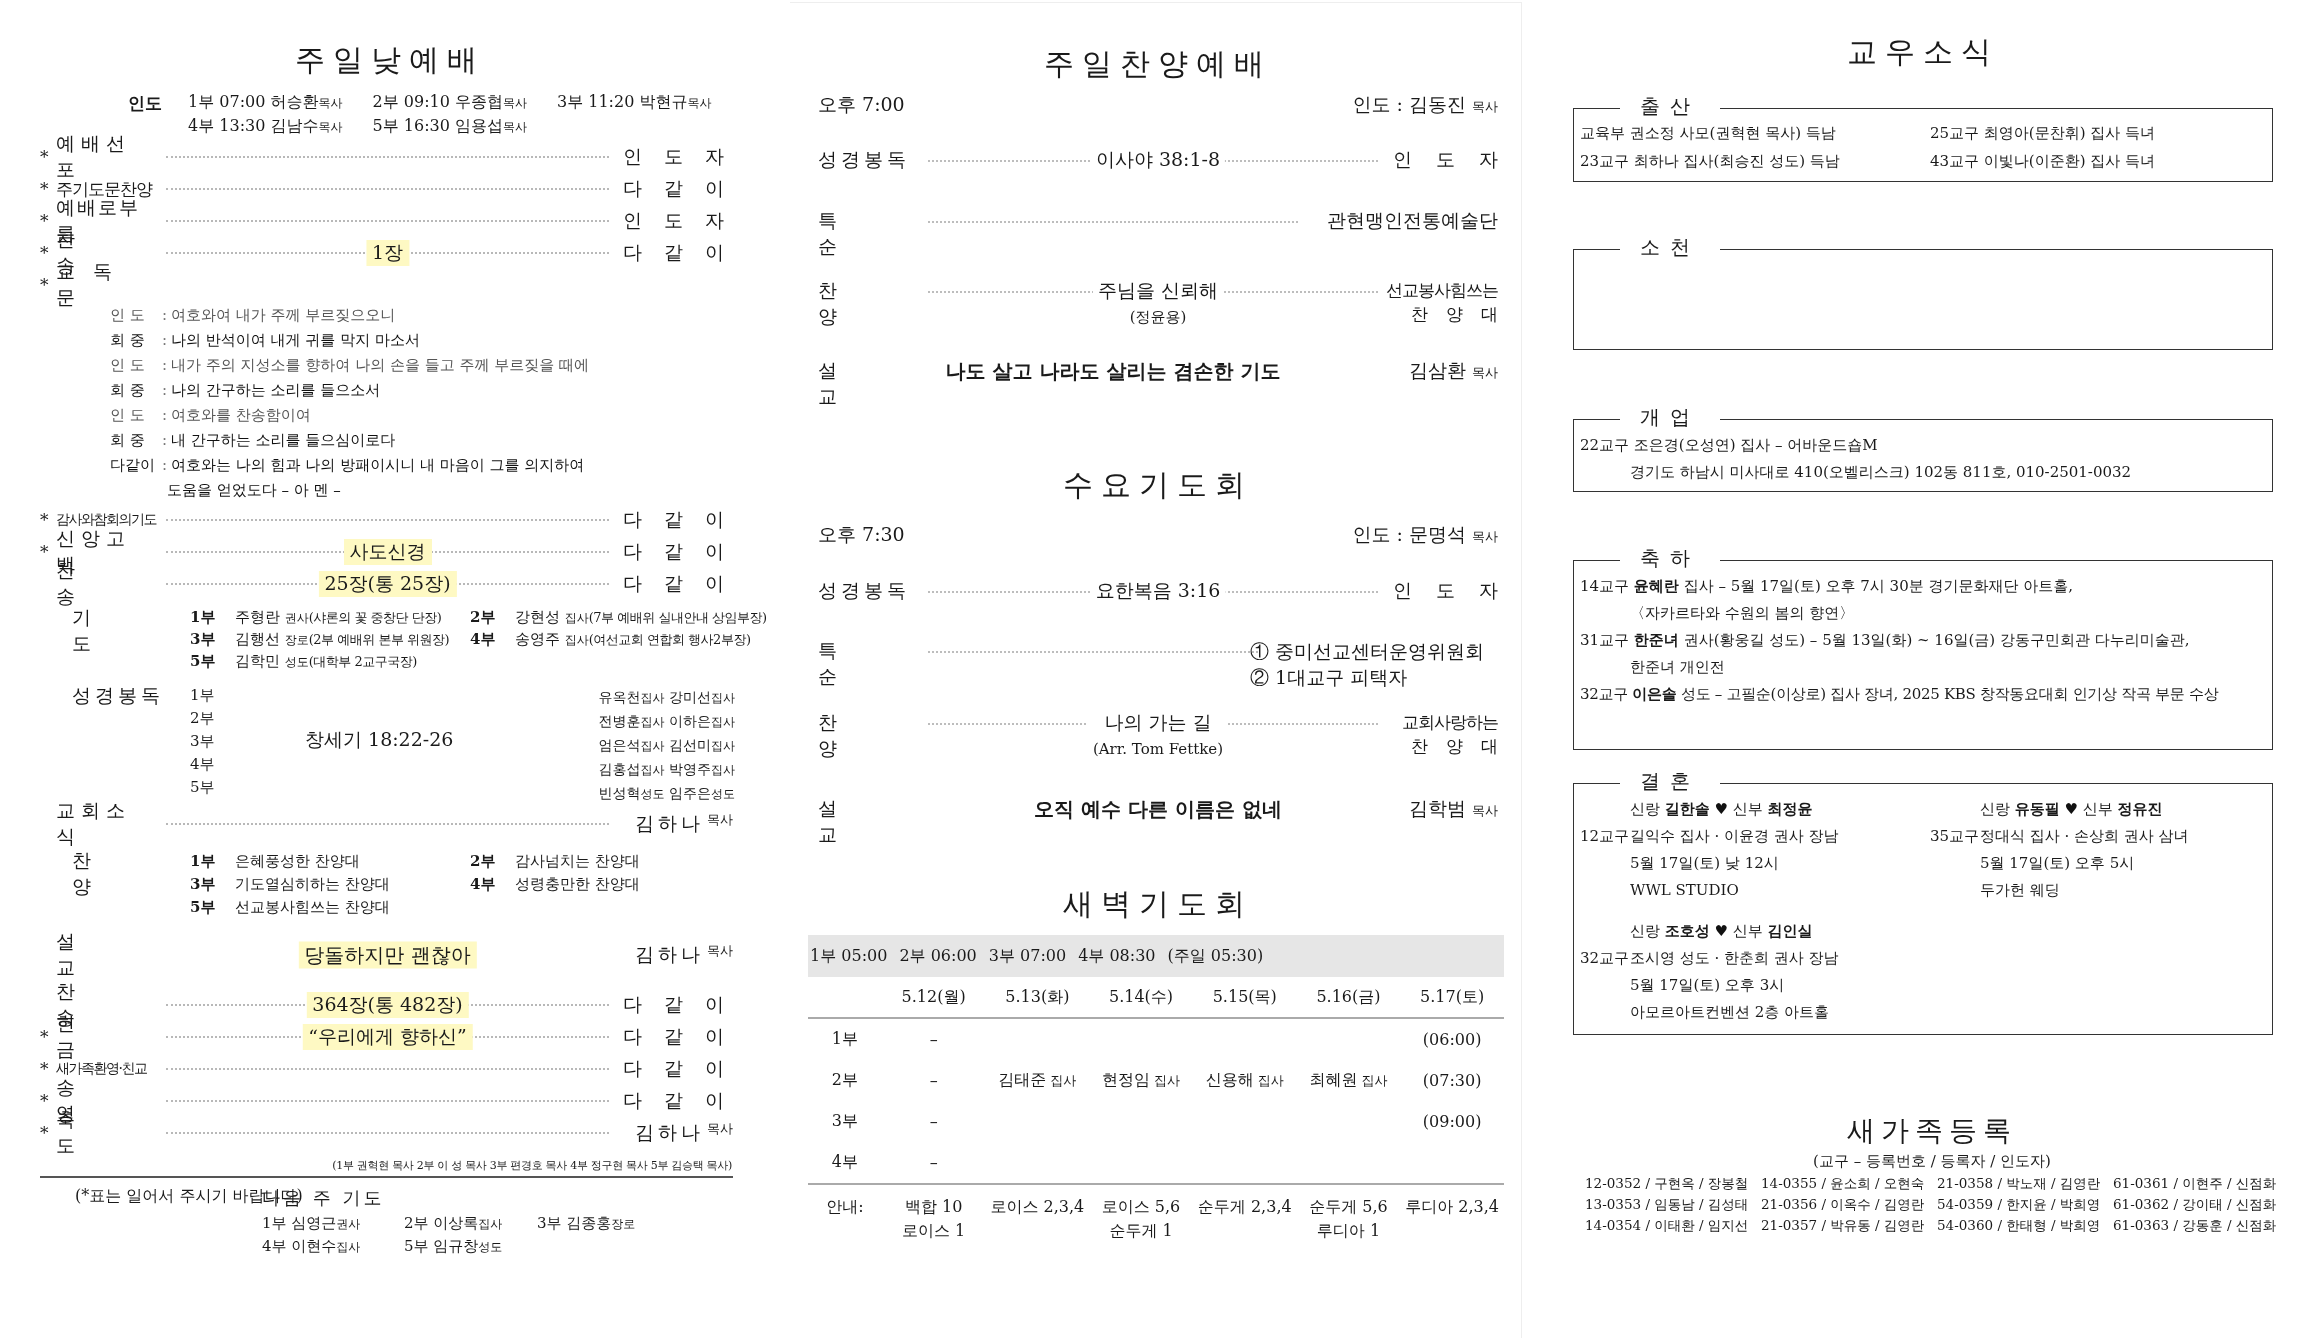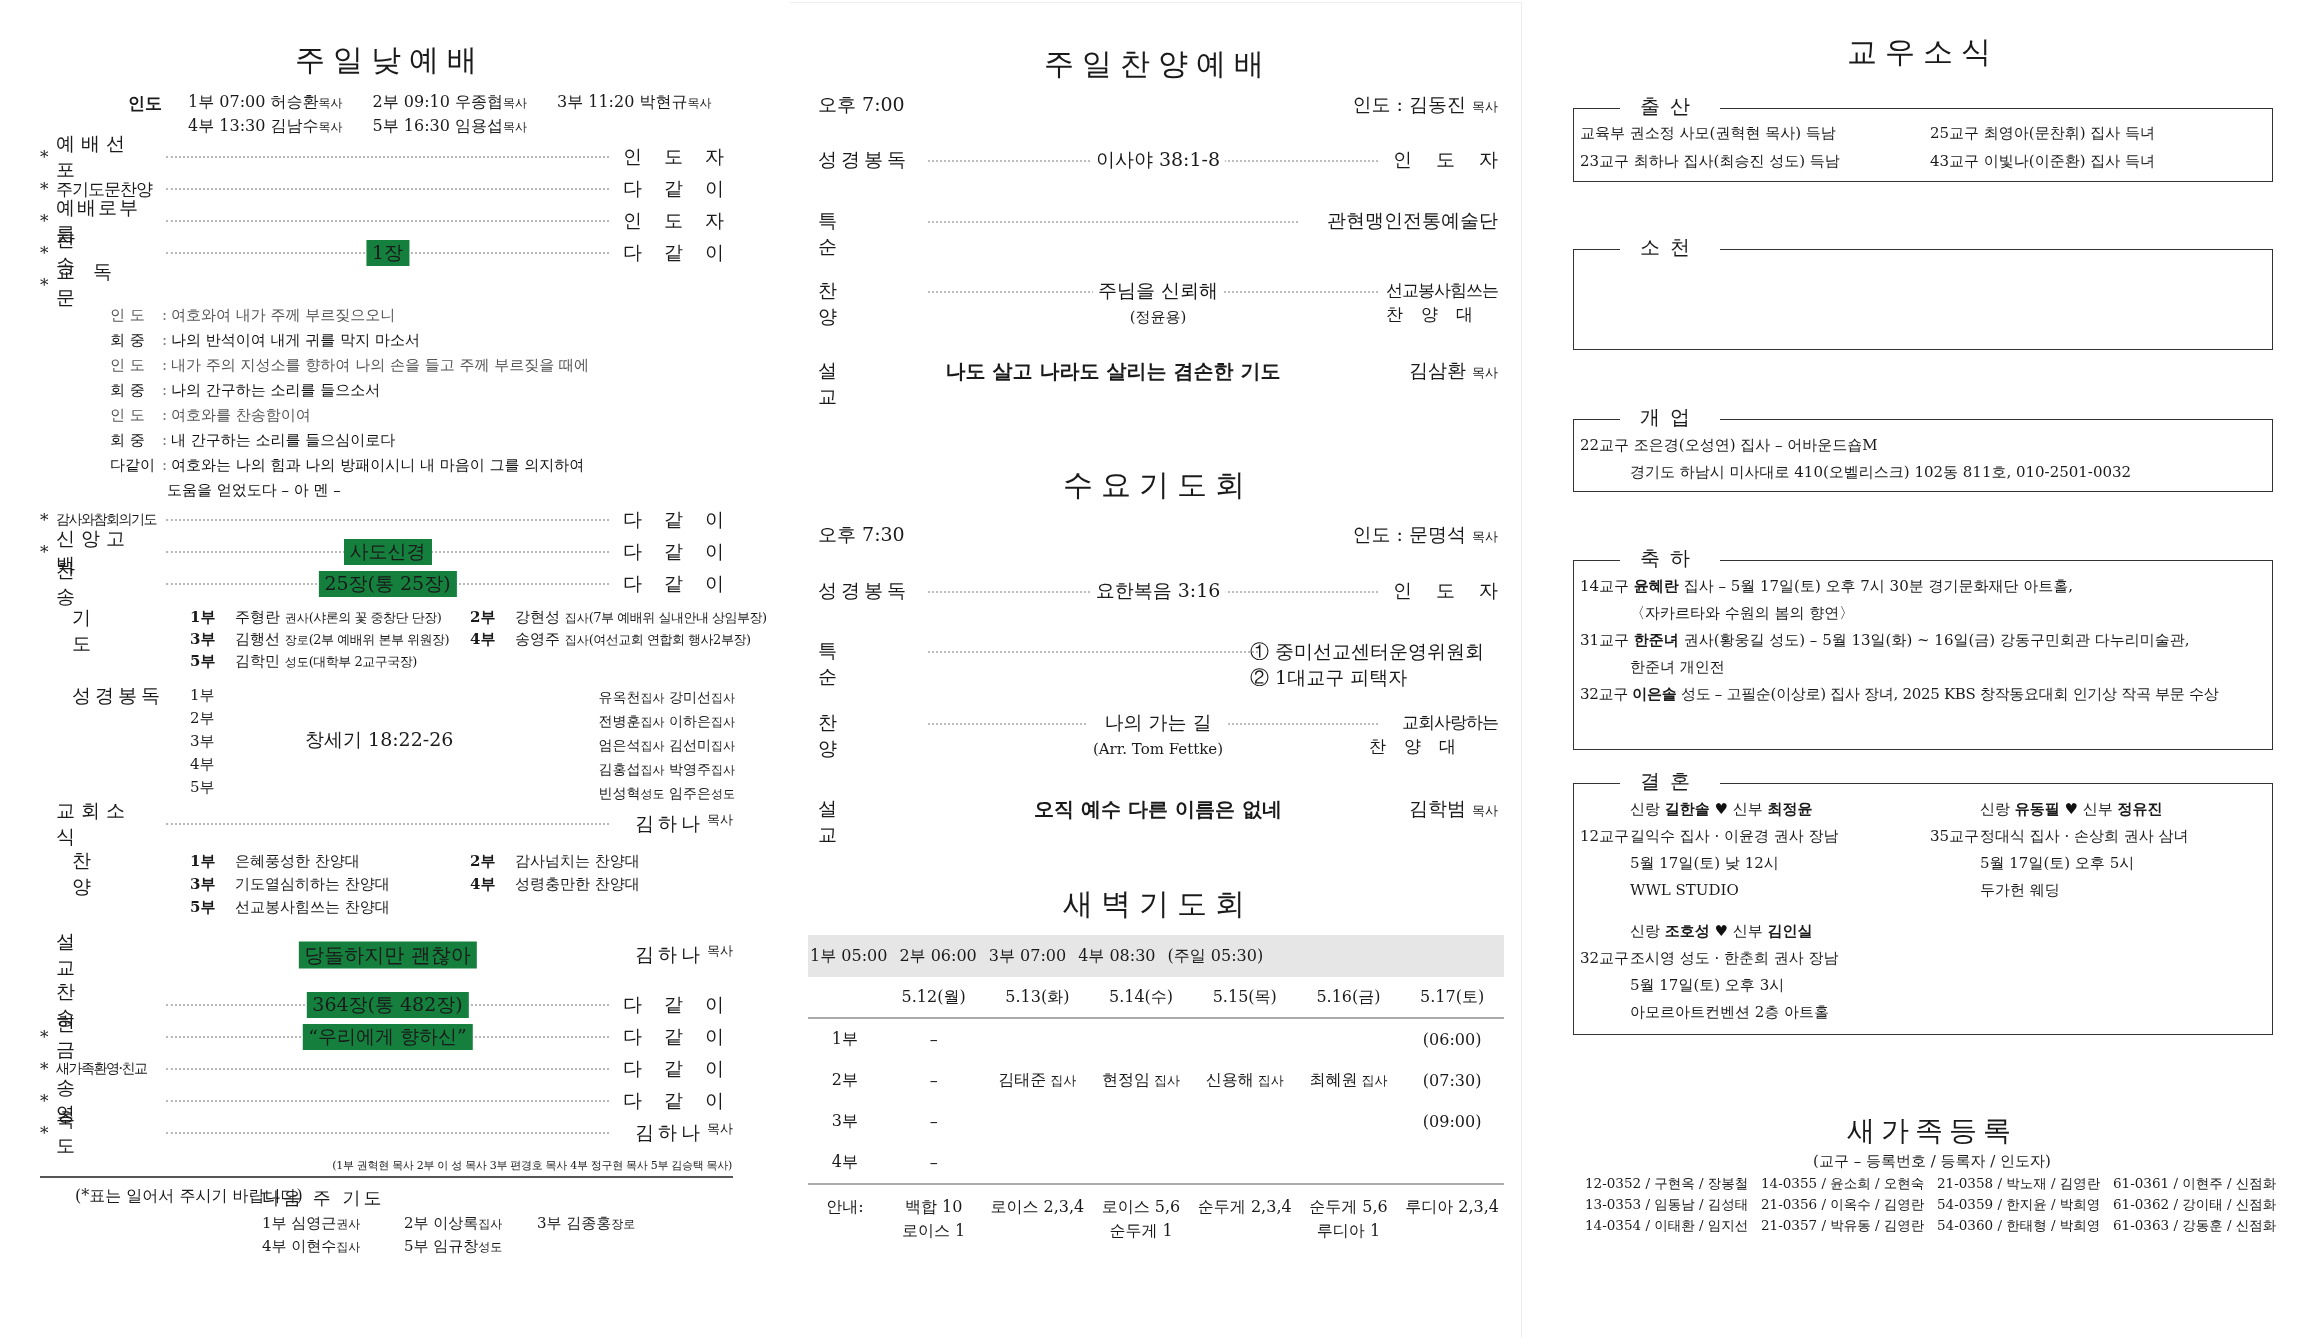--- a/index.html
+++ b/index.html
@@ -22,21 +22,21 @@
   .leader-info .row span { display: inline-block; }
   .small { font-size: 12px; }
   .tiny { font-size: 13px; letter-spacing: -0.5px; }
 
   .order-row { position: absolute; left: 0; width: 693px; height: 30px; font-size: 19px; display: flex; align-items: center; }
   .order-row .star { width: 16px; font-size: 17px; text-align: left; }
   .order-row .label { width: 96px; display: flex; justify-content: space-between; }
   .order-row .label.compact { font-size: 14px; letter-spacing: -1.5px; justify-content: flex-start; white-space: nowrap; }
   .order-row .mid { flex: 1; position: relative; height: 30px; margin-left: 14px; margin-right: 14px; }
   .order-row .mid .dots { position: absolute; left: 0; right: 0; top: 50%; border-top: 2px dotted #b8b8b8; transform: translateY(-1px); }
-  .order-row .mid .center { position: absolute; left: 50%; top: 50%; transform: translate(-50%, -50%); background: #15803d; padding: 0 6px; white-space: nowrap; }
+  .order-row .mid .center { position: absolute; left: 50%; top: 50%; transform: translate(-50%, -50%); background: #fef9c3; padding: 0 6px; white-space: nowrap; }
   .order-row .right { width: 110px; display: flex; justify-content: space-between; white-space: nowrap; }
   .order-row .right.name { justify-content: flex-end; }
   .order-row .right.name .t { font-size: 13px; margin-left: 3px; }
 
   .resp { position: absolute; left: 70px; font-size: 15px; line-height: 25px; }
   .resp .rl { display: inline-block; width: 48px; text-align: justify; }
   .resp .colon { color: #777; margin: 0 4px; }
   .resp.leader { color: #555; }
   .resp.cong { color: #111; }
 
@@ -45,21 +45,21 @@
   .grid-rows .gr { position: absolute; white-space: nowrap; }
   .grid-rows .gr .b { display: inline-block; width: 45px; }
 
   .footline { position: absolute; left: 40px; width: 693px; top: 1176px; border-top: 2px solid #555; }
 
   
   .mrow { position: absolute; left: 0; width: 680px; font-size: 19px; }
   .mrow .ml { position: absolute; left: 0; width: 96px; display: flex; justify-content: space-between; }
   .mrow .mdots { position: absolute; left: 110px; right: 120px; border-top: 2px dotted #bdbdbd; top: 13px; }
   .mrow .mcenter { position: absolute; left: 340px; transform: translateX(-50%); background: #fff; padding: 0 5px; white-space: nowrap; text-align: center; }
-  .mrow .mright { position: absolute; right: 0; white-space: nowrap; }
+  .mrow .mright { position: absolute; right: 0; white-space: nowrap; text-align: right; }
   .mrow .mright .t { font-size: 13px; margin-left: 6px; }
 
   .dawn-table { position: absolute; left: 808px; top: 935px; width: 696px; font-size: 16px; }
   .dawn-head { background: #e6e6e6; height: 42px; display: flex; align-items: center; padding-left: 2px; gap: 12px; white-space: nowrap; font-size: 16px; }
   .dawn-dates { display: flex; height: 42px; align-items: center; border-bottom: 2px solid #aaaaaa; }
   .dcell { width: 74px; text-align: center; }
   .dcol { width: 104px; text-align: center; white-space: nowrap; }
   .dawn-row { display: flex; height: 41px; align-items: center; }
   .dawn-row .dcol .t { font-size: 13px; margin-left: 4px; }
   .dawn-notes { display: flex; border-top: 2px solid #aaaaaa; padding-top: 10px; align-items: flex-start; }

